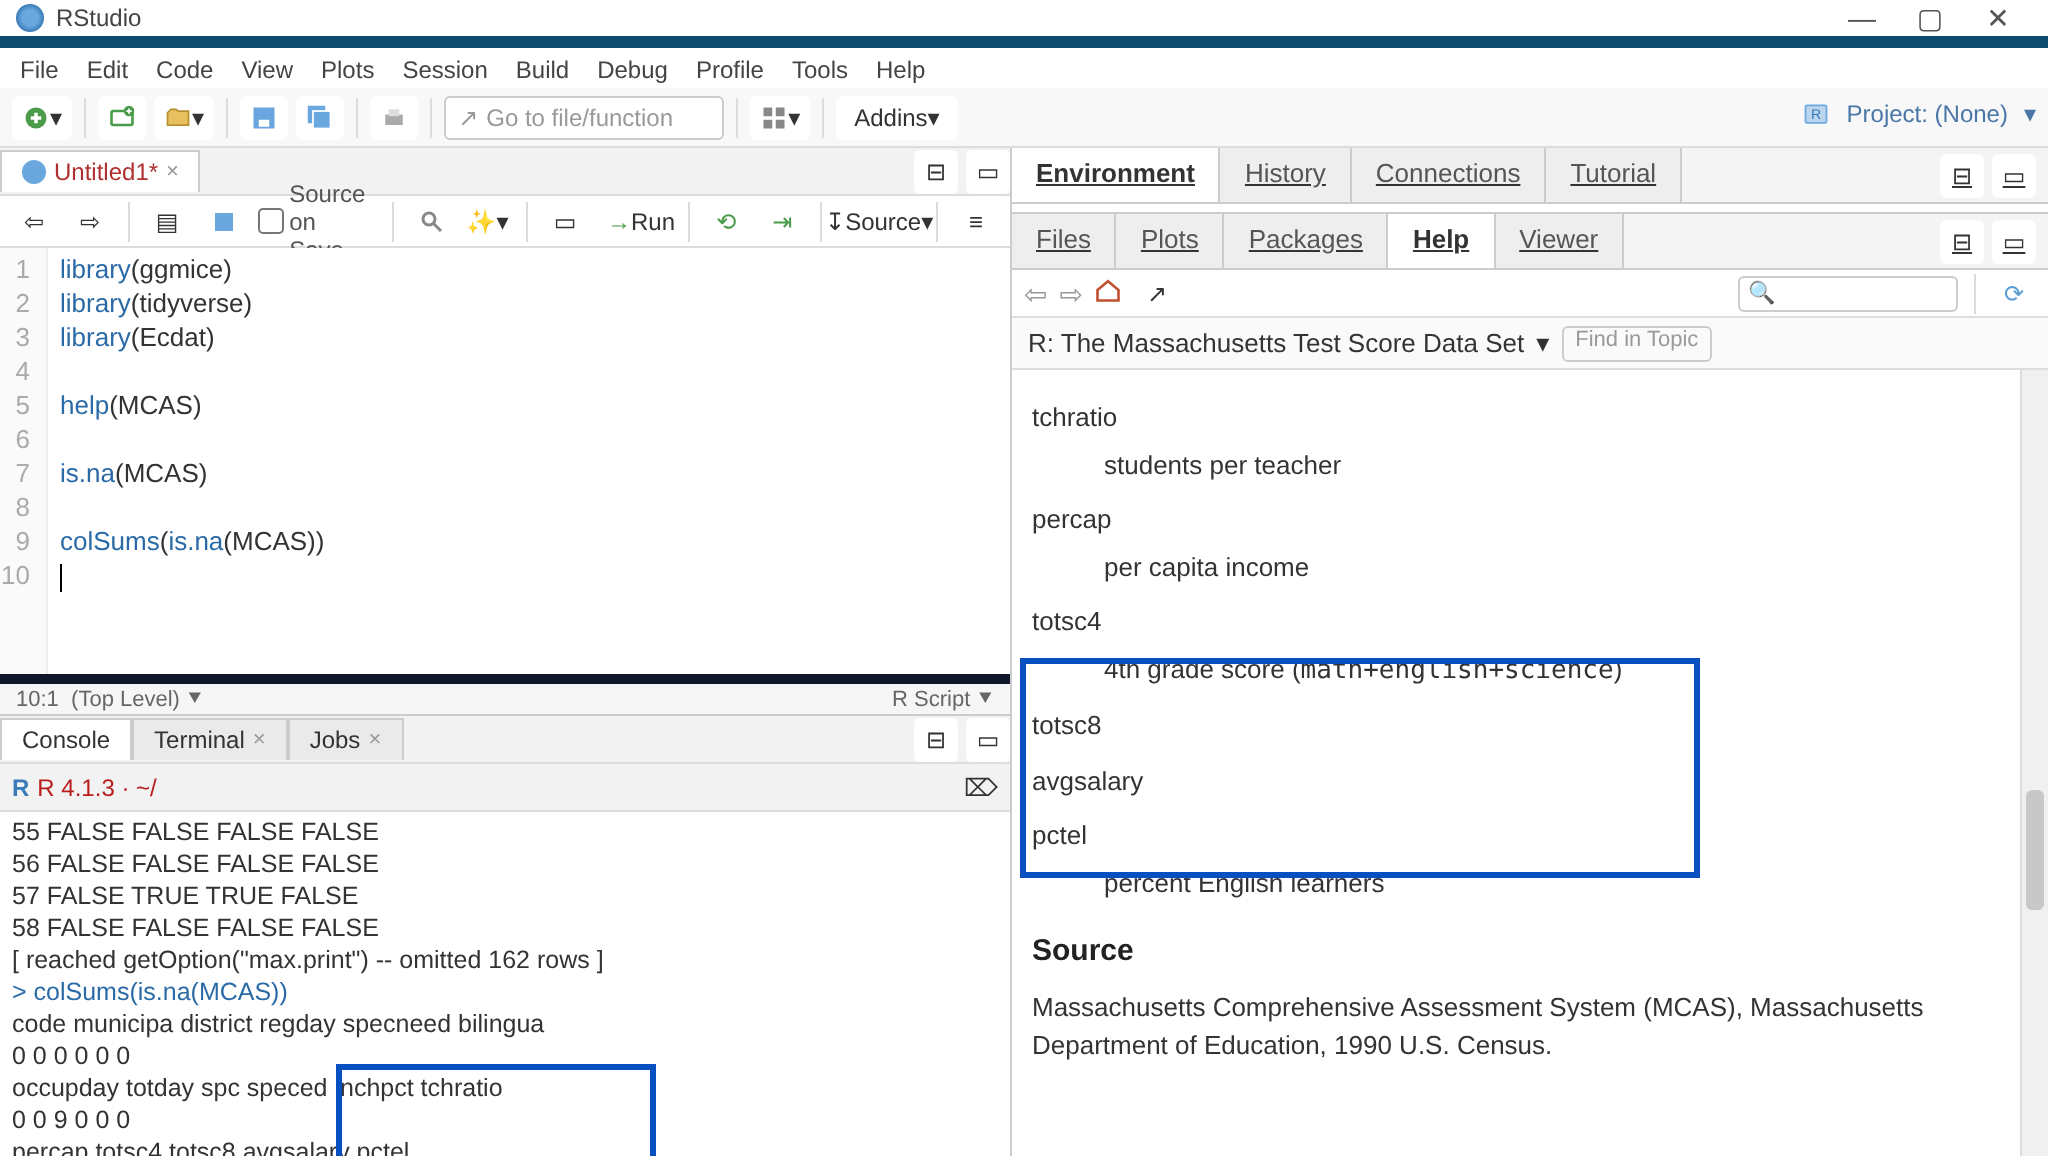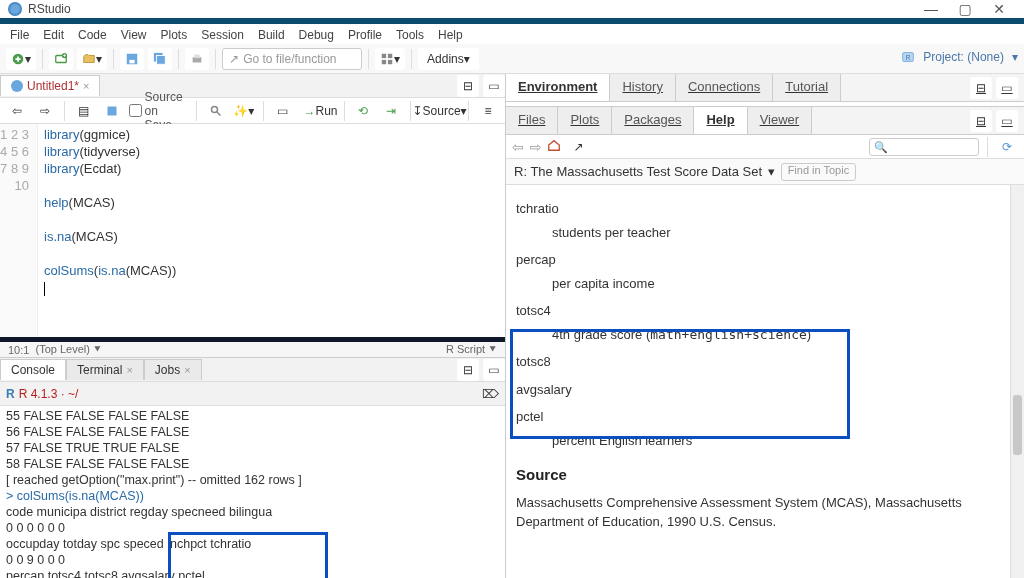--- a/index.html
+++ b/index.html
@@ -22,21 +22,21 @@
 .right { flex: 1; }
 .panehdr { height: 24px; display: flex; align-items: center; padding: 0 6px; background: #f2f2f2; border-bottom: 1px solid #ddd; gap: 4px; }
 .tabrow { display: flex; align-items: center; height: 24px; background: #f2f2f2; border-bottom: 1px solid #ddd; }
 .tab { padding: 3px 10px; background: #fff; border: 1px solid #ccc; border-bottom: none; font-size: 12px; cursor: pointer; display: flex; align-items: center; gap: 4px; }
 .tab.inactive { background: #eaeaea; }
 .tab .close { color: #999; font-size: 11px; }
 .pane-tools { margin-left: auto; display: flex; gap: 4px; }
 .src-toolbar { height: 26px; display: flex; align-items: center; padding: 0 6px; gap: 6px; border-bottom: 1px solid #ddd; background: #fff; font-size: 12px; }
 .src-toolbar .chk { display: flex; align-items: center; gap: 3px; color: #555; }
 .editor { flex: 1; display: flex; font-family: Consolas, monospace; font-size: 13px; background: #fff; overflow: hidden; }
-.gutter { width: 38px; text-align: right; padding: 2px 8px 2px 0; color: #aaa; background: #fafafa; border-right: 1px solid #eee; line-height: 17px; }
+.gutter { width: 24px; text-align: right; padding: 2px 8px 2px 0; color: #aaa; background: #fafafa; border-right: 1px solid #eee; line-height: 17px; }
 .code { flex: 1; padding: 2px 6px; line-height: 17px; white-space: pre; }
 .fn { color: #2a6aa6; }
 .paren { color: #333; }
 .cursor { border-left: 1px solid #000; height: 14px; display: inline-block; vertical-align: middle; }
 .status { height: 20px; display: flex; align-items: center; padding: 0 8px; font-size: 11px; border-top: 5px solid #0f172a; background: #f6f6f6; color: #666; }
 .console-body { flex: 1; font-family: Consolas, monospace; font-size: 12.5px; padding: 2px 6px; overflow: hidden; position: relative; line-height: 16px; }
 .blue { color: #2a6aa6; }
 .console-hl { position: absolute; border: 3px solid #0a4fc0; }
 .tabs2 { display: flex; height: 28px; border-bottom: 1px solid #ccc; background: #f4f4f4; text-decoration: underline; }
 .tabs2 .t { padding: 5px 12px; border-right: 1px solid #ccc; font-size: 13px; cursor: pointer; color: #555; background: #eee; }

